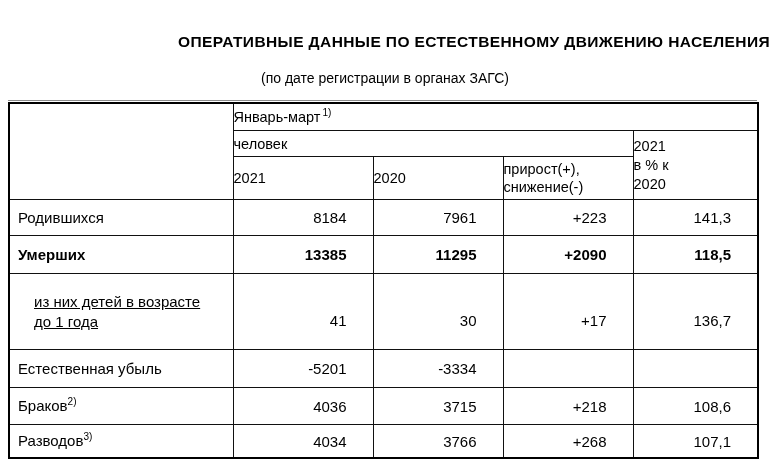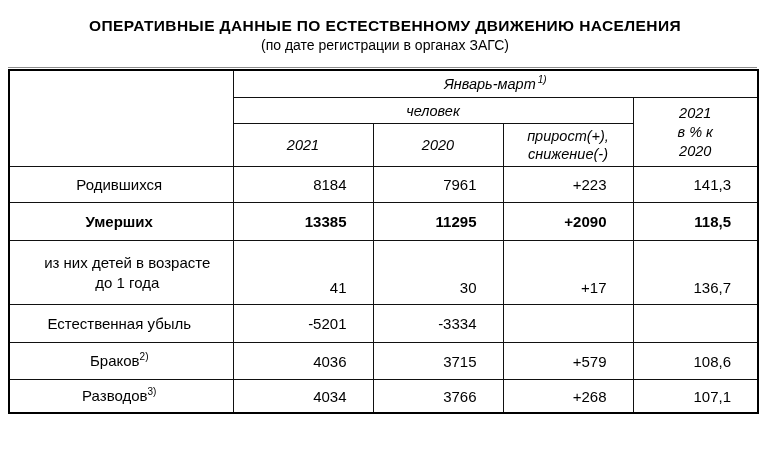--- a/index.html
+++ b/index.html
@@ -8,31 +8,31 @@
     width: 770px;
     height: 461px;
     overflow: hidden;
     background: #ffffff;
     color: #000000;
     font-family: "Liberation Sans", sans-serif;
   }
   .page { width: 770px; height: 461px; position: relative; }
 
   .title {
-    padding-top: 16px;
-    text-align: center;
+    padding-top: 32px;
+    text-align: right;
     font-weight: bold;
     font-size: 15.5px;
     letter-spacing: 0.4px;
     line-height: 20px;
   }
   .title .t2 { margin-top: 13px; }
 
   .subtitle {
-    margin-top: 1px;
+    margin-top: 18px;
     text-align: center;
     font-size: 14px;
     line-height: 17px;
   }
 
   .tablewrap {
     margin: 13px 13px 0 8px;
     border-top: 1px solid #8c8c8c;   
     padding-top: 1px;
   }
@@ -51,59 +51,58 @@
 
   td {
     border: 1px solid #111111;
     font-size: 15px;
     vertical-align: middle;
     padding: 0;
   }
 
   
   thead td {
-    font-style: italic;
-    text-align: center;
+    text-align: left;
     font-size: 14.5px;
     line-height: 18px;
   }
   tr.hr1 td { height: 26px; }
   tr.hr2 td { height: 25px; }
   tr.hr3 td { height: 42px; }
   td.pct-cell { line-height: 19px; }
   .pre { white-space: pre-line; }
 
   sup {
     font-size: 10px;
     line-height: 0;
     vertical-align: super;
   }
   thead sup { margin-left: 2px; }
 
   
   tbody td.label {
-    text-align: center;
+    text-align: left;
     padding-left: 8px;
     padding-right: 12px;
     line-height: 20px;
   }
-  tbody td.label.indent { padding-left: 24px; }
+  tbody td.label.indent { padding-left: 24px; text-decoration: underline; }
   tbody td.num {
     text-align: right;
     padding-right: 26px;
     margin-left: 45px;
   }
   tbody tr:nth-child(1) td { height: 35px; }
   tbody tr:nth-child(2) td { height: 37px; font-weight: bold; }
   tbody tr:nth-child(3) td { height: 55px; }
   tbody tr:nth-child(4) td { height: 37px; }
   tbody tr:nth-child(5) td { height: 36px; }
   tbody tr:nth-child(6) td { height: 32px; }
   
-  tbody tr:nth-child(3) td.num { vertical-align: bottom; padding-bottom: 8px; }
+  tbody tr:nth-child(3) td.num { vertical-align: bottom; padding-bottom: 20px; }
 </style>
 </head>
 <body>
 
 <div class="page">
 
   <div class="title">
     <div class="t1">ОПЕРАТИВНЫЕ ДАННЫЕ ПО ЕСТЕСТВЕННОМУ ДВИЖЕНИЮ НАСЕЛЕНИЯ</div>
   </div>
 
@@ -164,21 +163,21 @@
           <td class="label"><span>Естественная убыль</span><sup></sup></td>
           <td class="num">-5201</td>
           <td class="num">-3334</td>
           <td class="num"></td>
           <td class="num"></td>
         </tr>
         <tr>
           <td class="label"><span>Браков</span><sup>2)</sup></td>
           <td class="num">4036</td>
           <td class="num">3715</td>
-          <td class="num">+579</td>
+          <td class="num">+218</td>
           <td class="num">108,6</td>
         </tr>
         <tr>
           <td class="label"><span>Разводов</span><sup>3)</sup></td>
           <td class="num">4034</td>
           <td class="num">3766</td>
           <td class="num">+268</td>
           <td class="num">107,1</td>
         </tr>
       </tbody>

